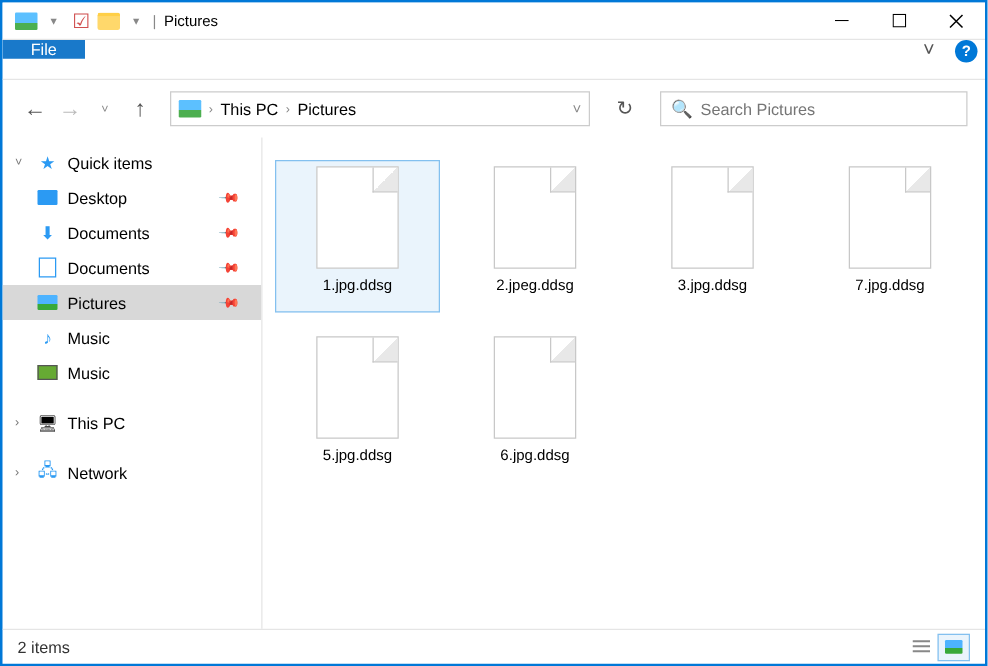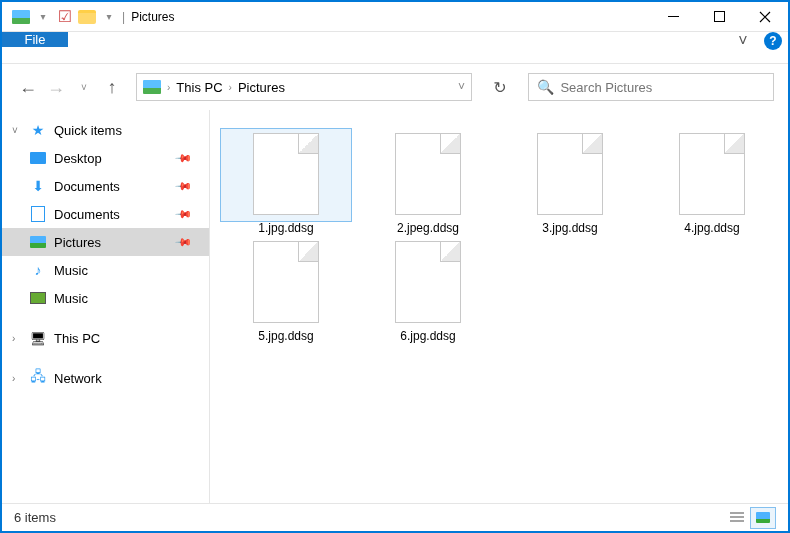--- a/index.html
+++ b/index.html
@@ -42,21 +42,21 @@
 .nav-item.top { padding-left: 28px; }
 .nav-item.child { }
 .nav-item.selected { background: #d8d8d8; }
 .nav-item .exp { position: absolute; left: 10px; color: #777; font-size: 10px; }
 .nav-item .pin { margin-left: auto; margin-right: 18px; color: #888; font-size: 11px; transform: rotate(45deg);}
 .nav-item .ico { width: 16px; height: 16px; display:flex; align-items:center; justify-content:center; }
 
 
 .content { flex: 1; padding: 18px 10px; }
 .grid { display: grid; grid-template-columns: repeat(4, 132px); gap: 14px 10px; }
-.file { width: 132px; height: 94px; display: flex; flex-direction: column; align-items: center; justify-content: flex-start; gap: 6px; border: 1px solid transparent; padding-top: 4px;}
+.file { width: 132px; height: 122px; display: flex; flex-direction: column; align-items: center; justify-content: flex-start; gap: 6px; border: 1px solid transparent; padding-top: 4px;}
 .file.selected { border: 1px solid #83c0ef; background: #eaf4fc; }
 .file-icon { width: 66px; height: 82px; position: relative; }
 .file-icon .page { width: 66px; height: 82px; background: #fff; border: 1px solid #c8c8c8; position: relative; }
 .file-icon .fold { position: absolute; top: 0; right: 0; width: 20px; height: 20px; background: linear-gradient(135deg, transparent 50%, #e8e8e8 50%); border-left: 1px solid #c8c8c8; border-bottom: 1px solid #c8c8c8; }
 .file-label { font-size: 12px; color: #000; text-align: center; }
 
 
 .status { height: 28px; border-top: 1px solid #e5e5e5; display: flex; align-items: center; padding: 0 12px; font-size: 13px; color: #333; }
 .status .views { margin-left: auto; display: flex; gap: 0; }
 .view-btn { width: 26px; height: 22px; border: 1px solid transparent; display:flex; align-items:center; justify-content:center; }
@@ -222,21 +222,21 @@
             </div>
           </div>
           <div class="file-label">3.jpg.ddsg</div>
         </div>
         <div class="file">
           <div class="file-icon">
             <div class="page">
               <div class="fold"></div>
             </div>
           </div>
-          <div class="file-label">4.jpg.ddsg</div>
+          <div class="file-label">7.jpg.ddsg</div>
         </div>
         <div class="file">
           <div class="file-icon">
             <div class="page">
               <div class="fold"></div>
             </div>
           </div>
           <div class="file-label">5.jpg.ddsg</div>
         </div>
         <div class="file">
@@ -245,21 +245,21 @@
               <div class="fold"></div>
             </div>
           </div>
           <div class="file-label">6.jpg.ddsg</div>
         </div>
       </div>
   </div>
 </div>
 
 <div class="status">
-  <span>6 items</span>
+  <span>2 items</span>
   <div class="views">
     <div class="view-btn">
       <svg width="14" height="12">
           <path d="M0 1h14M0 5h14M0 9h14" stroke="#888" stroke-width="1.5"></path>
         </svg>
     </div>
     <div class="view-btn active">
       <div class="ico-pic" style="width:14px;height:11px;"></div>
     </div>
   </div>

